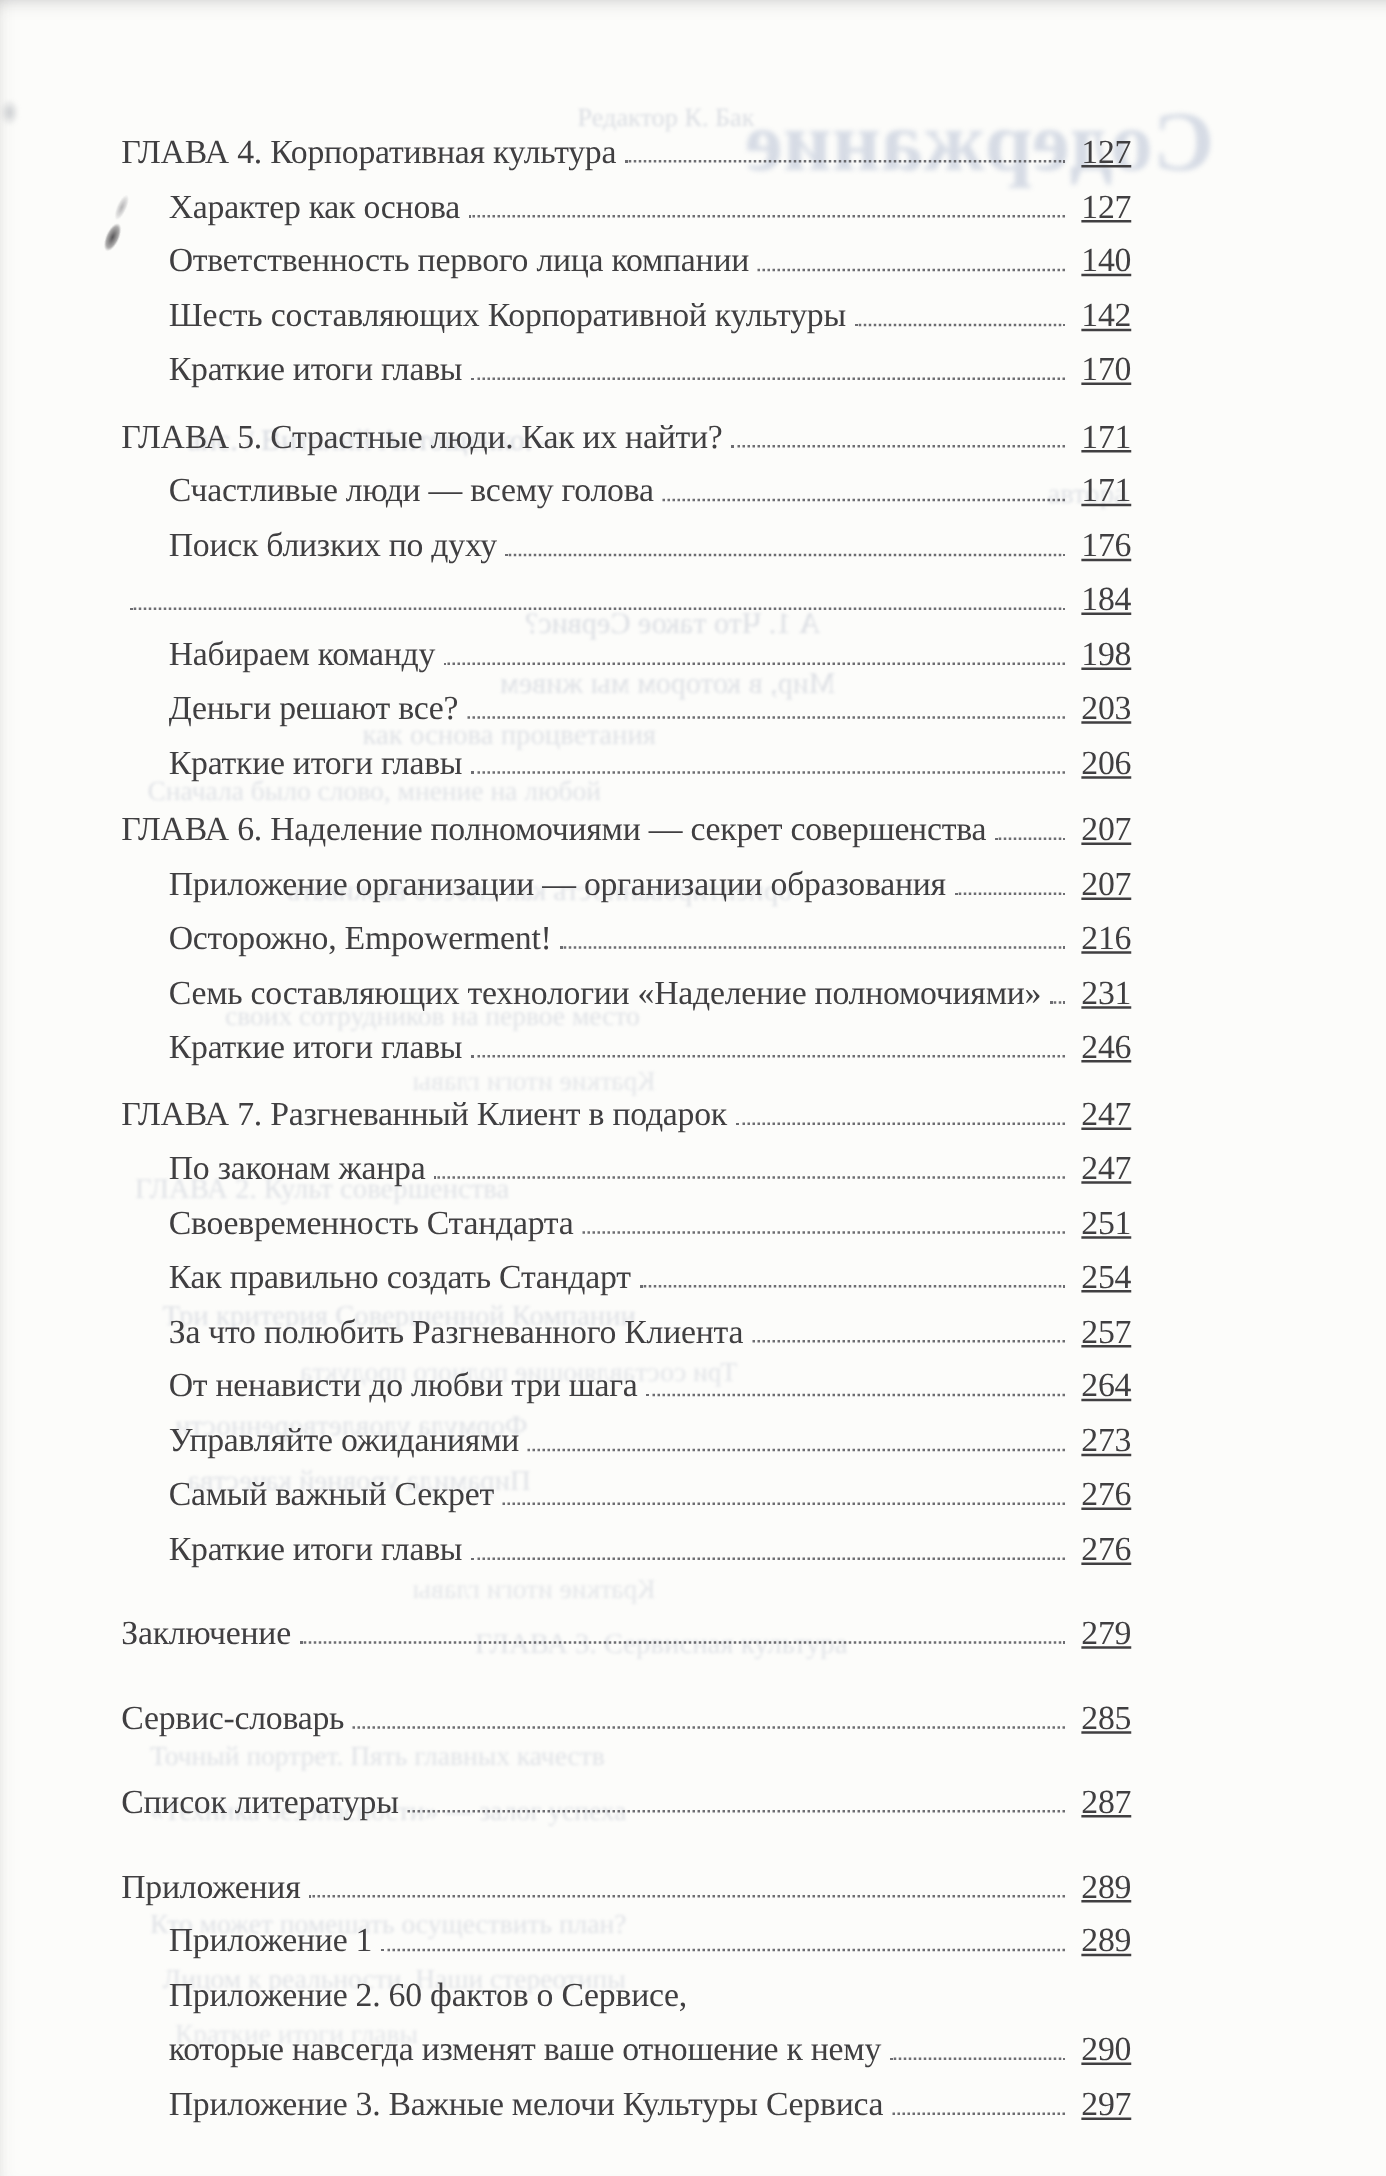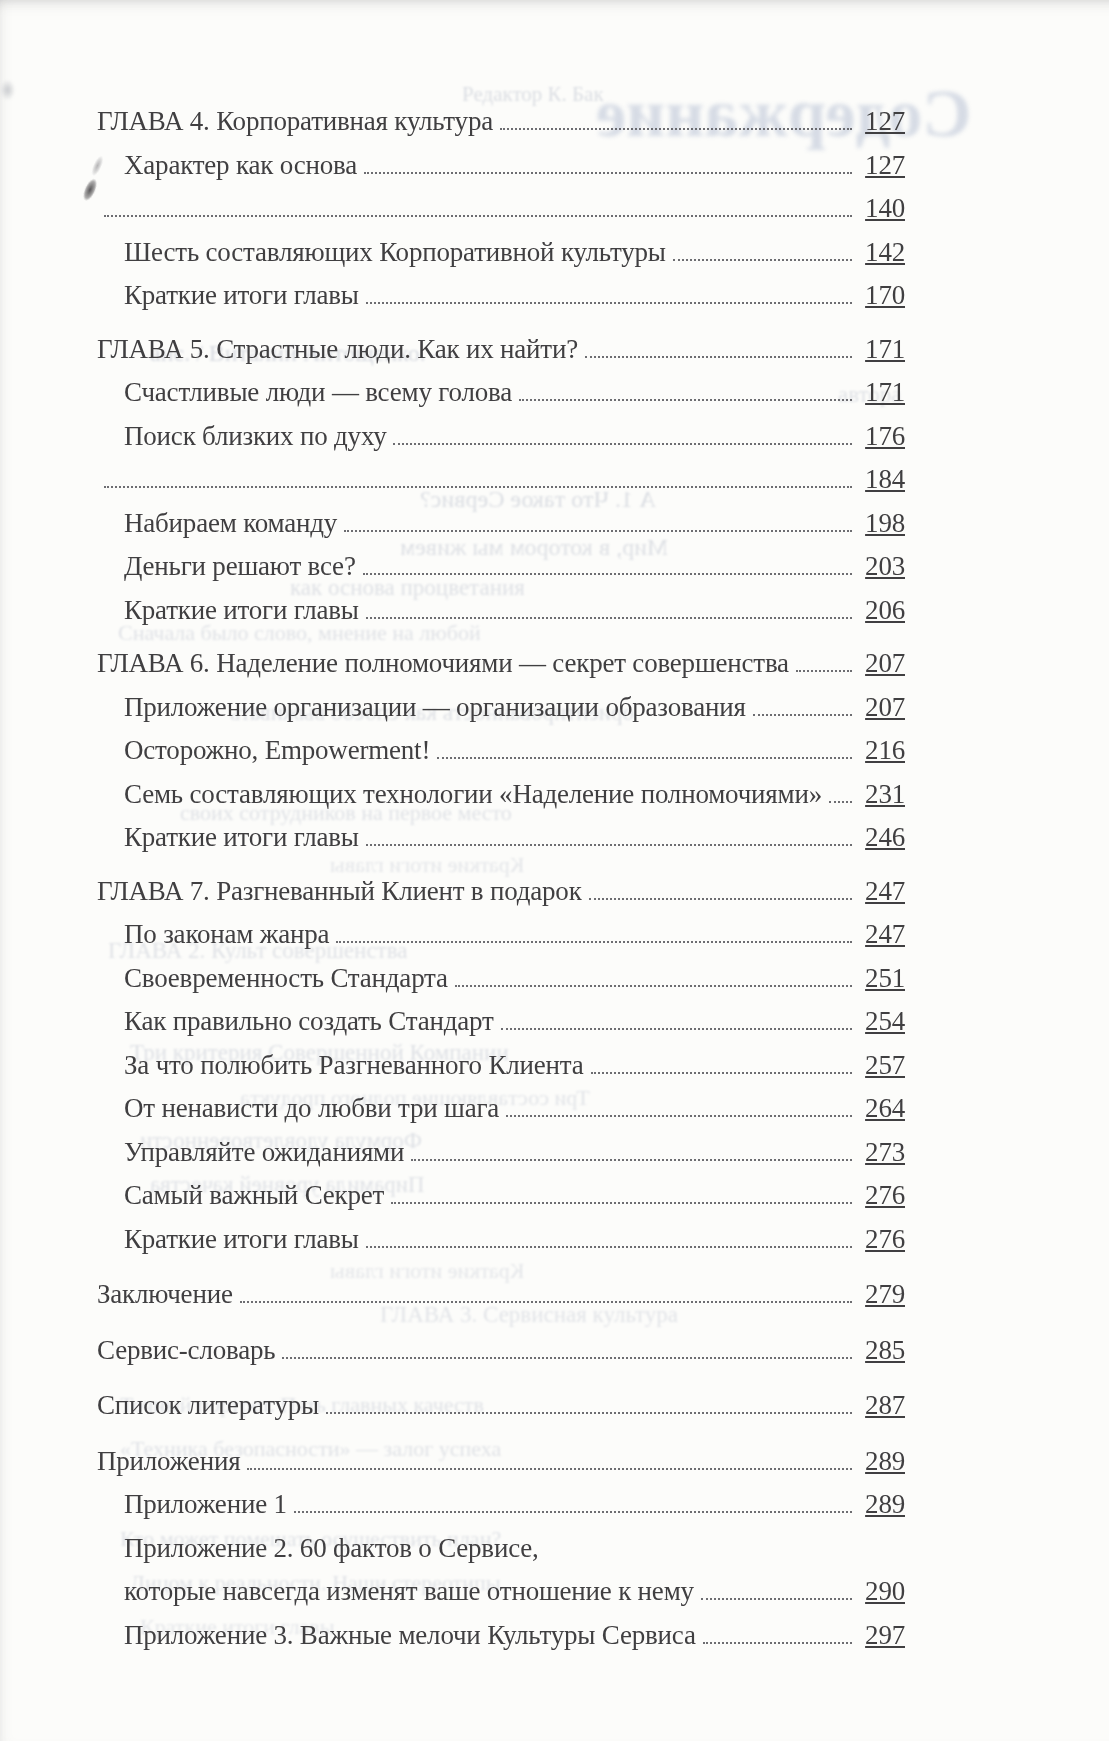--- a/index.html
+++ b/index.html
@@ -40,22 +40,22 @@
     background:radial-gradient(ellipse 10px 14px at 40% 50%, rgba(140,145,155,.45), rgba(160,165,175,0) 75%);
     filter:blur(1.5px);
   }
   
   .toc{
     position:absolute;left:97px;top:96px;width:808px;z-index:3;
     color:#403f41;font-size:27px;letter-spacing:-0.2px;
   }
   .row{display:flex;align-items:baseline;height:43.5px;}
   .row.chapter{margin-top:10px;}
-  .row.top{margin-top:12px;}
-  .row.sub .label, .row.cont .label{margin-left:27px;}
+  .row.top{margin-top:24px;}
+  .row.sub .label, .row.cont .label{margin-left:38px;}
   .label{white-space:nowrap;}
   .leader{
     flex:1;min-width:10px;border-bottom:2.6px dotted #55555a;
     margin:0 3px 0 7px;opacity:.85;
   }
   .num{min-width:50px;text-align:right;white-space:nowrap;text-decoration:underline;}
 </style>
 </head>
 <body>
 
@@ -92,20 +92,21 @@
         <span class="label">ГЛАВА 4. Корпоративная культура</span>
         <span class="leader"></span>
         <span class="num">127</span>
       </div>
       <div class="row sub">
         <span class="label">Характер как основа</span>
         <span class="leader"></span>
         <span class="num">127</span>
       </div>
       <div class="row sub">
+        <span class="label">Ответственность первого лица компании</span>
         <span class="leader"></span>
         <span class="num">140</span>
       </div>
       <div class="row sub">
         <span class="label">Шесть составляющих Корпоративной культуры</span>
         <span class="leader"></span>
         <span class="num">142</span>
       </div>
       <div class="row sub">
         <span class="label">Краткие итоги главы</span>

